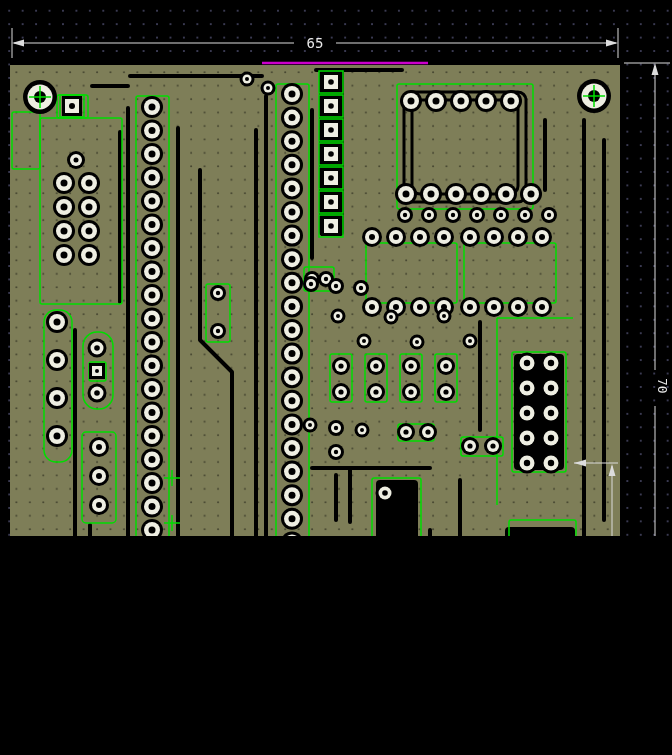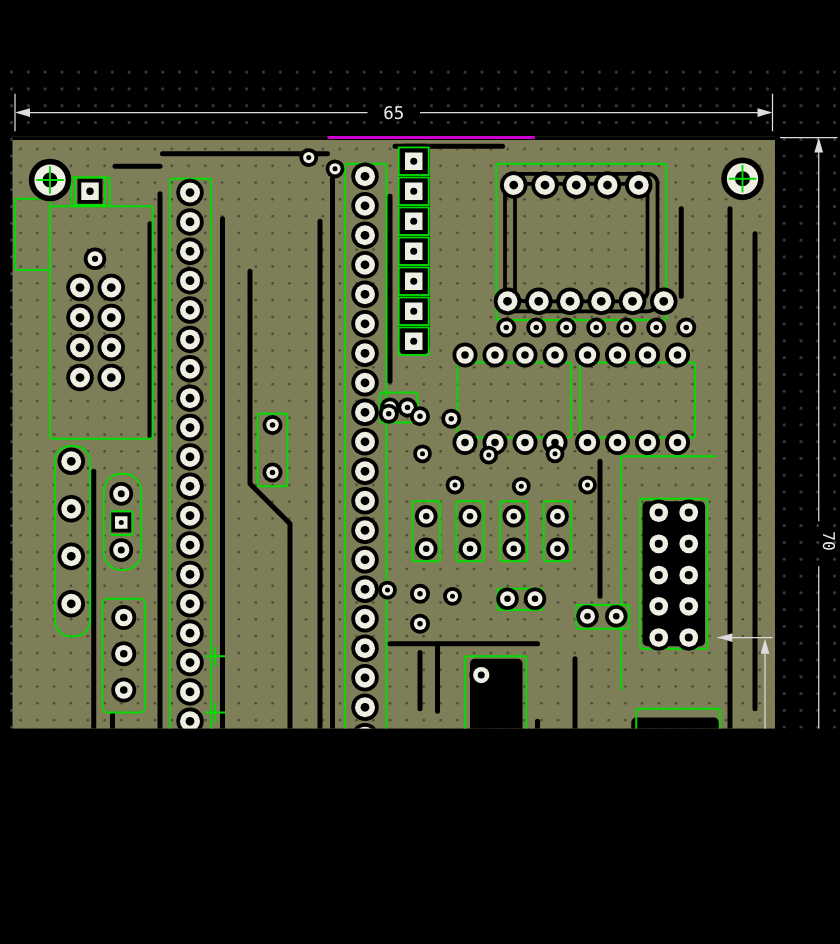--- a/index.html
+++ b/index.html
@@ -5,21 +5,20 @@
   * { margin:0; padding:0; box-sizing:border-box; }
   html,body { background:#000; }
   .canvas {
     position:relative;
     width:672px; height:536px;
     background-color:#000;
     background-image: radial-gradient(circle, #3a3a52 1px, transparent 1.3px);
     background-size: 13.44px 13.44px;
     background-position: 2.5px 4px;
     overflow:hidden;
-    margin-top:47px;
   }
   .canvas svg { position:absolute; left:0; top:0; }
   .dim-line  { stroke:#dcdcdc; stroke-width:1; fill:none; }
   .dim-arrow { fill:#dcdcdc; stroke:none; }
   .dim-text  { fill:#e8e8e8; font-family:"DejaVu Sans Mono", monospace; }
   .magenta-line { stroke:#cc00cc; stroke-width:2.5; }
 </style>
 </head>
 <body>
 

